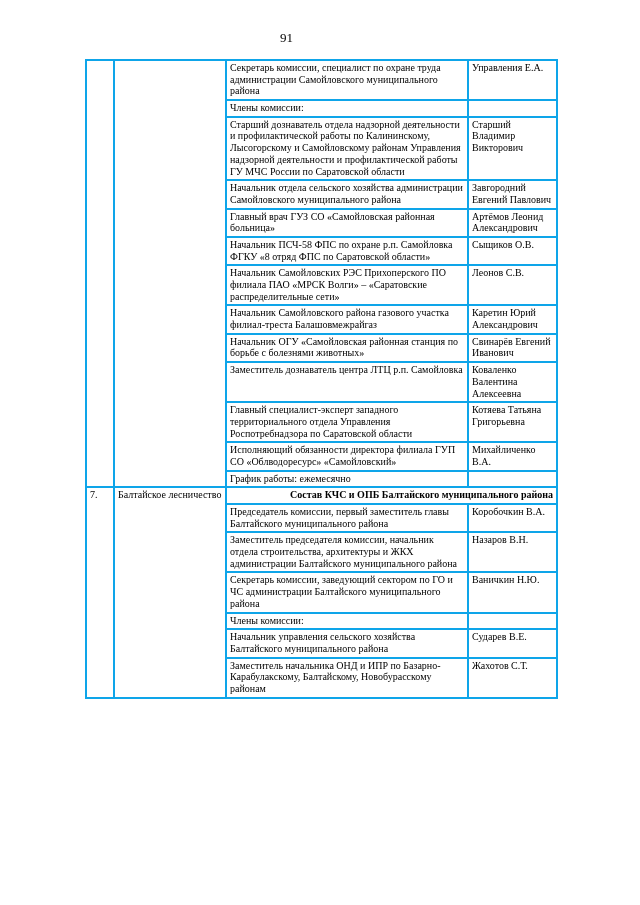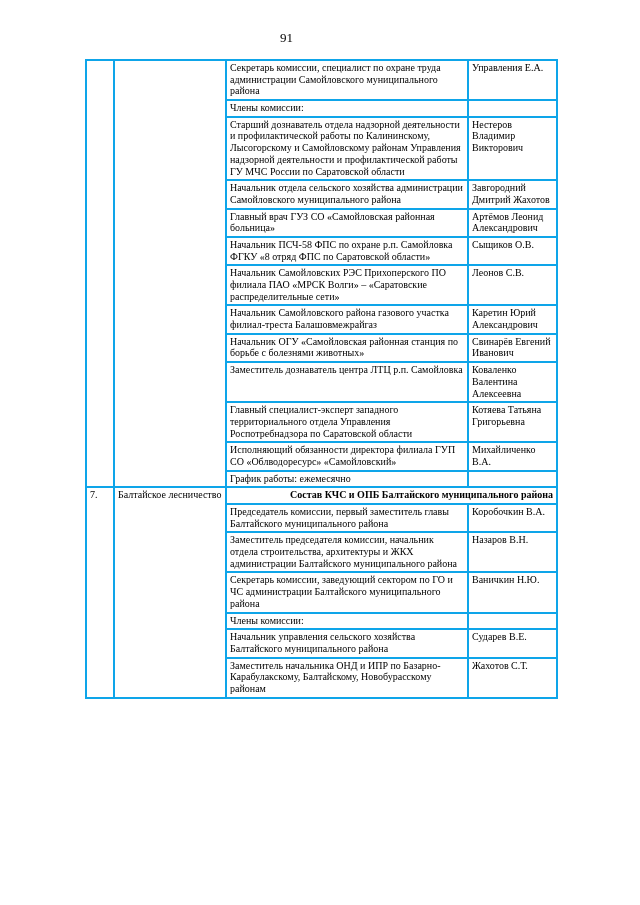--- a/index.html
+++ b/index.html
@@ -69,25 +69,25 @@
         <td class="c-area" rowspan="13"></td>
         <td class="c-pos">Секретарь комиссии, специалист по охране труда администрации Самойловского муниципального района</td>
         <td class="c-name">Управления Е.А.</td>
       </tr>
       <tr>
         <td class="c-pos">Члены комиссии:</td>
         <td class="c-name"></td>
       </tr>
       <tr>
         <td class="c-pos">Старший дознаватель отдела надзорной деятельности и профилактической работы по Калининскому, Лысогорскому и Самойловскому районам Управления надзорной деятельности и профилактической работы ГУ МЧС России по Саратовской области</td>
-        <td class="c-name">Нестеров Владимир Викторович</td>
+        <td class="c-name">Старший Владимир Викторович</td>
       </tr>
       <tr>
         <td class="c-pos">Начальник отдела сельского хозяйства администрации Самойловского муниципального района</td>
-        <td class="c-name">Завгородний Дмитрий Жахотов</td>
+        <td class="c-name">Завгородний Евгений Павлович</td>
       </tr>
       <tr>
         <td class="c-pos">Главный врач ГУЗ СО «Самойловская районная больница»</td>
         <td class="c-name">Артёмов Леонид Александрович</td>
       </tr>
       <tr>
         <td class="c-pos">Начальник ПСЧ-58 ФПС по охране р.п. Самойловка ФГКУ «8 отряд ФПС по Саратовской области»</td>
         <td class="c-name">Сыщиков О.В.</td>
       </tr>
       <tr>

